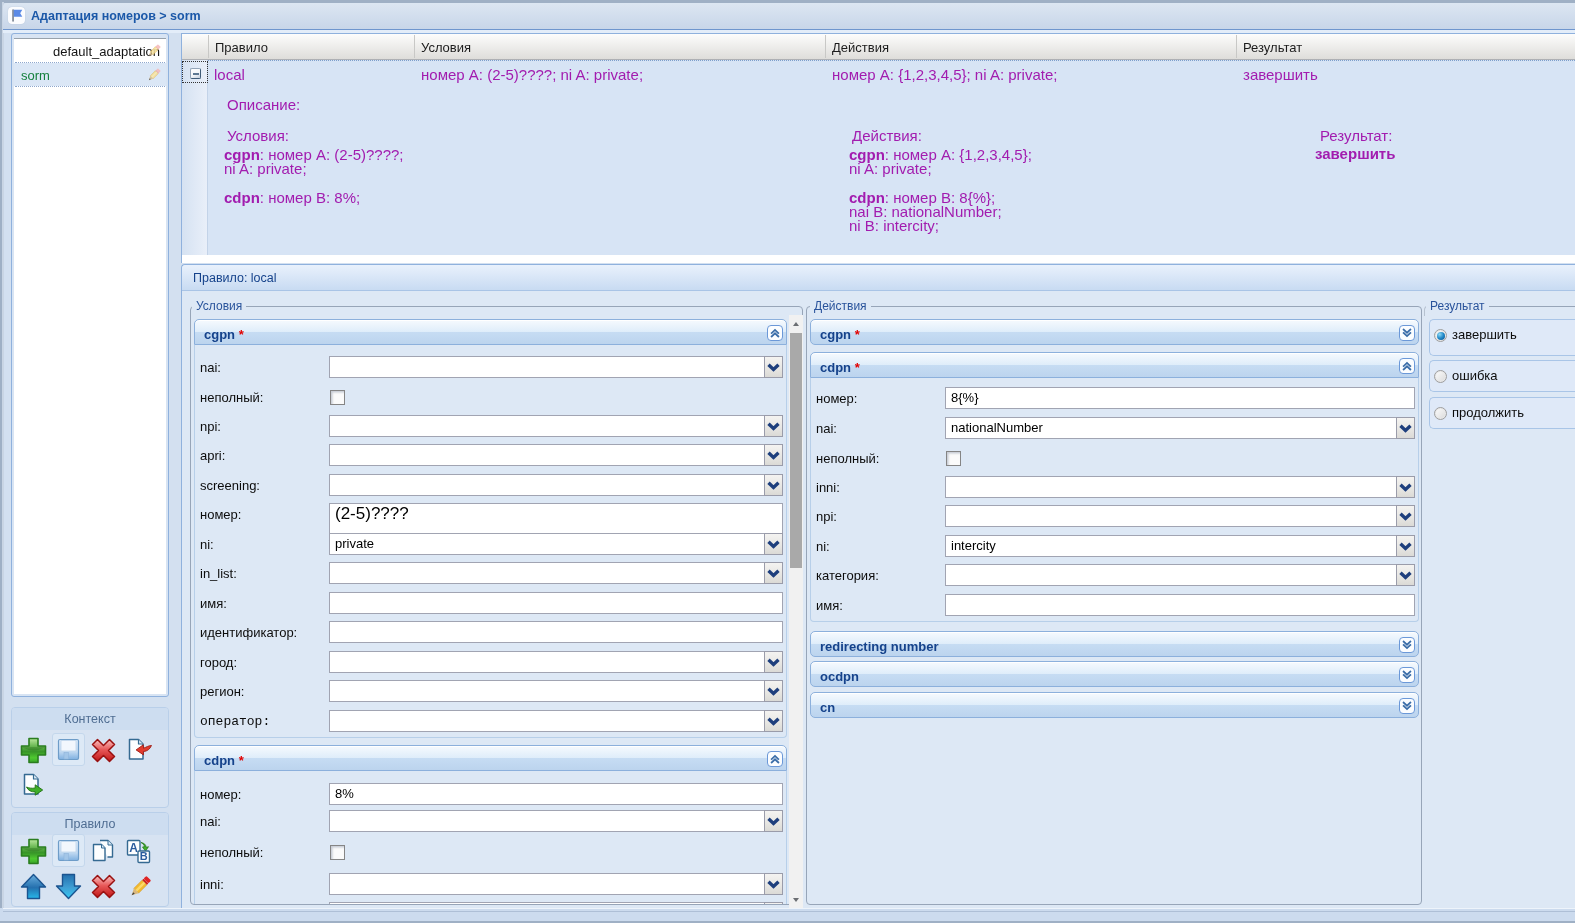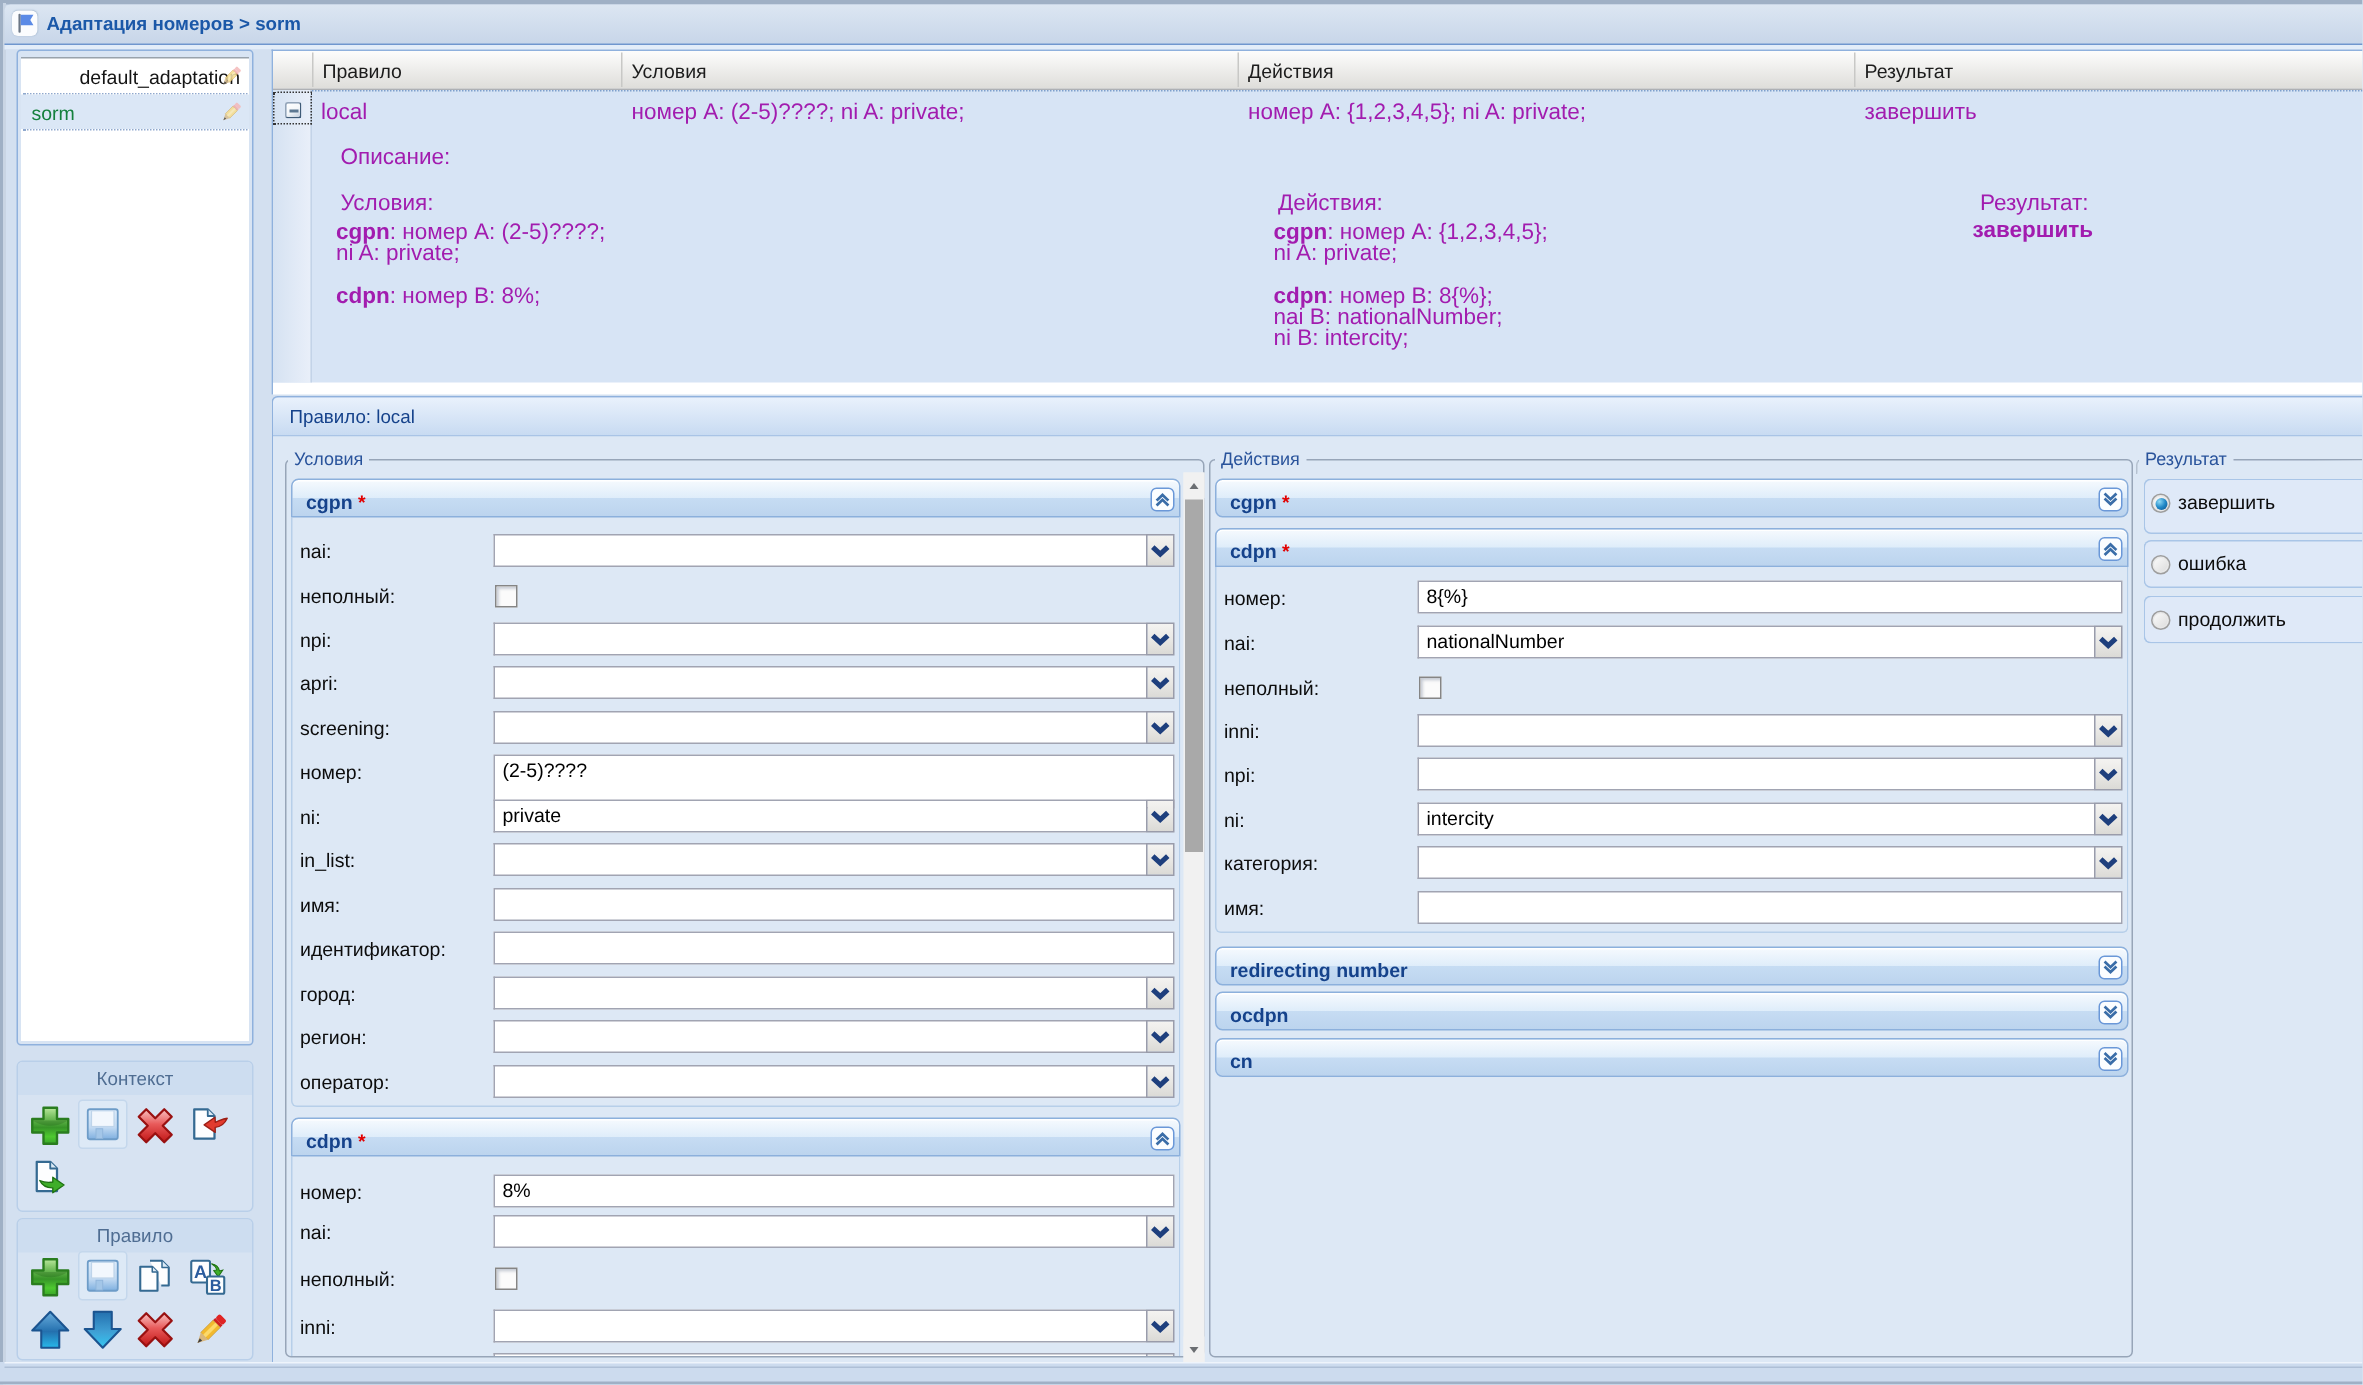--- a/index.html
+++ b/index.html
@@ -263,21 +263,21 @@
 <div class="lbl" style="left:9px;top:171px;">screening:</div>
 <div class="abs" style="left:138px;top:167px;width:454px;height:22px;">
       <div style="position:absolute;left:0;top:0;width:435px;height:22px;background:#fff;border:1px solid #a1a4b2;border-right:none;font-size:13px;color:#000;line-height:20px;padding-left:5px;white-space:nowrap;overflow:hidden;"></div>
       <div style="position:absolute;left:435px;top:0;width:19px;height:22px;background:linear-gradient(#f4f3f1 0%,#e9e8e5 50%,#dbdad6 100%);border:1px solid #9a9caa;">
         <svg width="17" height="20" viewBox="0 0 17 20" style="position:absolute;left:0;top:0;">
           <path d="M3.5 7.8 L8.5 12.4 L13.5 7.8" fill="none" stroke="#1e3f7d" stroke-width="3.4" stroke-linecap="butt" stroke-linejoin="miter"></path>
         </svg>
       </div>
     </div>
 <div class="lbl" style="left:9px;top:200px;">номер:</div>
-<div class="abs" style="left:138px;top:196px;width:454px;height:36px;background:#fff;border:1px solid #a1a4b2;font-size:13px;color:#000;line-height:20px;padding-left:5px;">(2-5)????</div>
+<div class="abs" style="left:138px;top:196px;width:454px;height:36px;background:#fff;border:1px solid #a1a4b2;font-size:17px;color:#000;line-height:20px;padding-left:5px;">(2-5)????</div>
 <div class="lbl" style="left:9px;top:230px;">ni:</div>
 <div class="abs" style="left:138px;top:226px;width:454px;height:22px;">
       <div style="position:absolute;left:0;top:0;width:435px;height:22px;background:#fff;border:1px solid #a1a4b2;border-right:none;font-size:13px;color:#000;line-height:20px;padding-left:5px;white-space:nowrap;overflow:hidden;">private</div>
       <div style="position:absolute;left:435px;top:0;width:19px;height:22px;background:linear-gradient(#f4f3f1 0%,#e9e8e5 50%,#dbdad6 100%);border:1px solid #9a9caa;">
         <svg width="17" height="20" viewBox="0 0 17 20" style="position:absolute;left:0;top:0;">
           <path d="M3.5 7.8 L8.5 12.4 L13.5 7.8" fill="none" stroke="#1e3f7d" stroke-width="3.4" stroke-linecap="butt" stroke-linejoin="miter"></path>
         </svg>
       </div>
     </div>
 <div class="lbl" style="left:9px;top:259px;">in_list:</div>
@@ -304,21 +304,21 @@
     </div>
 <div class="lbl" style="left:9px;top:377px;">регион:</div>
 <div class="abs" style="left:138px;top:373px;width:454px;height:22px;">
       <div style="position:absolute;left:0;top:0;width:435px;height:22px;background:#fff;border:1px solid #a1a4b2;border-right:none;font-size:13px;color:#000;line-height:20px;padding-left:5px;white-space:nowrap;overflow:hidden;"></div>
       <div style="position:absolute;left:435px;top:0;width:19px;height:22px;background:linear-gradient(#f4f3f1 0%,#e9e8e5 50%,#dbdad6 100%);border:1px solid #9a9caa;">
         <svg width="17" height="20" viewBox="0 0 17 20" style="position:absolute;left:0;top:0;">
           <path d="M3.5 7.8 L8.5 12.4 L13.5 7.8" fill="none" stroke="#1e3f7d" stroke-width="3.4" stroke-linecap="butt" stroke-linejoin="miter"></path>
         </svg>
       </div>
     </div>
-<div class="lbl" style="left:9px;top:407px;">оператор:</div>
+<div class="lbl" style="left:9px;top:407px;font-family:Liberation Mono, monospace;">оператор:</div>
 <div class="abs" style="left:138px;top:403px;width:454px;height:22px;">
       <div style="position:absolute;left:0;top:0;width:435px;height:22px;background:#fff;border:1px solid #a1a4b2;border-right:none;font-size:13px;color:#000;line-height:20px;padding-left:5px;white-space:nowrap;overflow:hidden;"></div>
       <div style="position:absolute;left:435px;top:0;width:19px;height:22px;background:linear-gradient(#f4f3f1 0%,#e9e8e5 50%,#dbdad6 100%);border:1px solid #9a9caa;">
         <svg width="17" height="20" viewBox="0 0 17 20" style="position:absolute;left:0;top:0;">
           <path d="M3.5 7.8 L8.5 12.4 L13.5 7.8" fill="none" stroke="#1e3f7d" stroke-width="3.4" stroke-linecap="butt" stroke-linejoin="miter"></path>
         </svg>
       </div>
     </div>
 <div class="abs" style="left:3px;top:464px;width:593px;height:200px;background:#dde8f5;border:1px solid #b7cfe9;border-top:none;border-radius:0 0 4px 4px;"></div>
 <div class="abs" style="left:3px;top:438px;width:593px;height:26px;background:linear-gradient(#f6fafe 0%,#dfedfa 49%,#c6dcf3 51%,#bcd4ee 100%);border:1px solid #8cb0dc;border-radius:5px 5px 0 0;box-shadow:inset 0 1px 0 #fff;">

